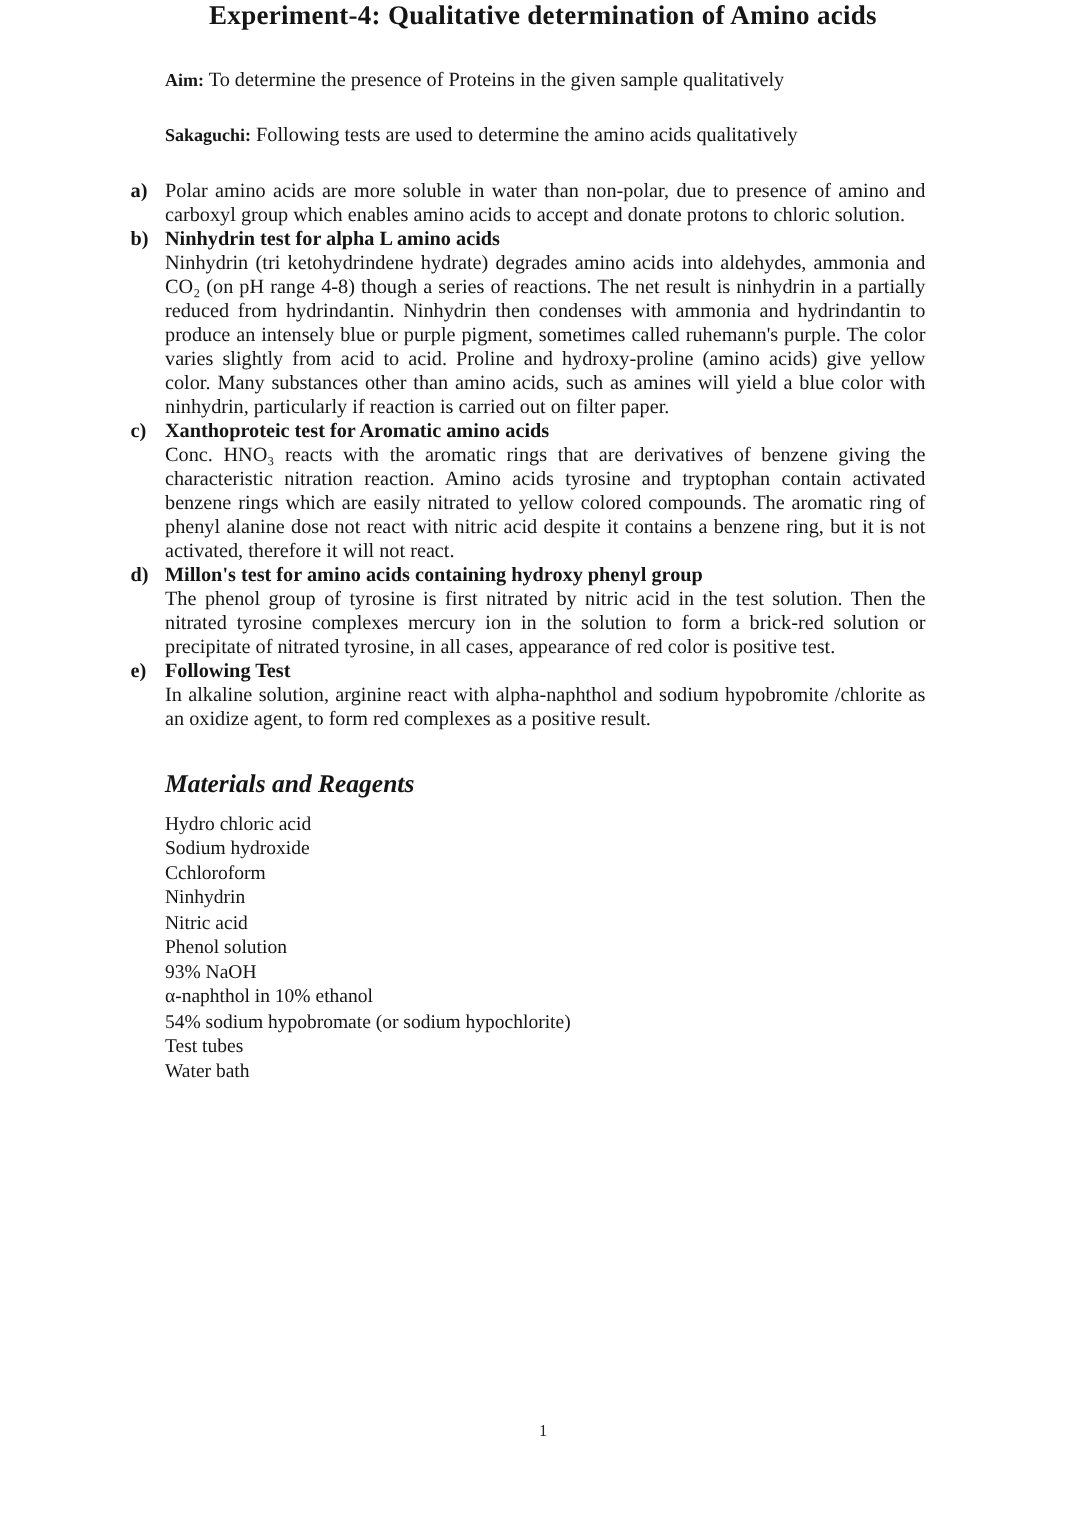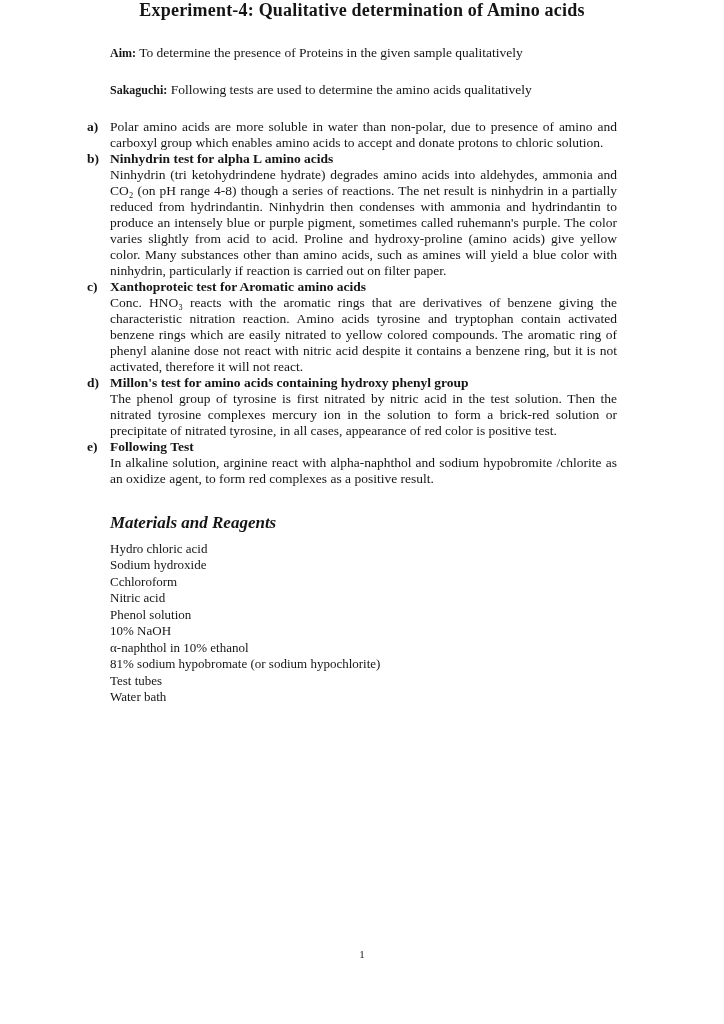--- a/index.html
+++ b/index.html
@@ -123,25 +123,26 @@
       </div>
 
     </div>
 
     <h2 class="materials-heading">Materials and Reagents</h2>
 
     <div>
       <div class="material-line">Hydro chloric acid</div>
       <div class="material-line">Sodium hydroxide</div>
       <div class="material-line">Cchloroform</div>
+      <div class="material-line">Ninhydrin</div>
       <div class="material-line">Nitric acid</div>
       <div class="material-line">Phenol solution</div>
-      <div class="material-line">10% NaOH</div>
+      <div class="material-line">93% NaOH</div>
       <div class="material-line">α-naphthol in 10% ethanol</div>
-      <div class="material-line">81% sodium hypobromate (or sodium hypochlorite)</div>
+      <div class="material-line">54% sodium hypobromate (or sodium hypochlorite)</div>
       <div class="material-line">Test tubes</div>
       <div class="material-line">Water bath</div>
     </div>
 
   </div>
 
   <div class="page-number">1</div>
 
 </div>
 

